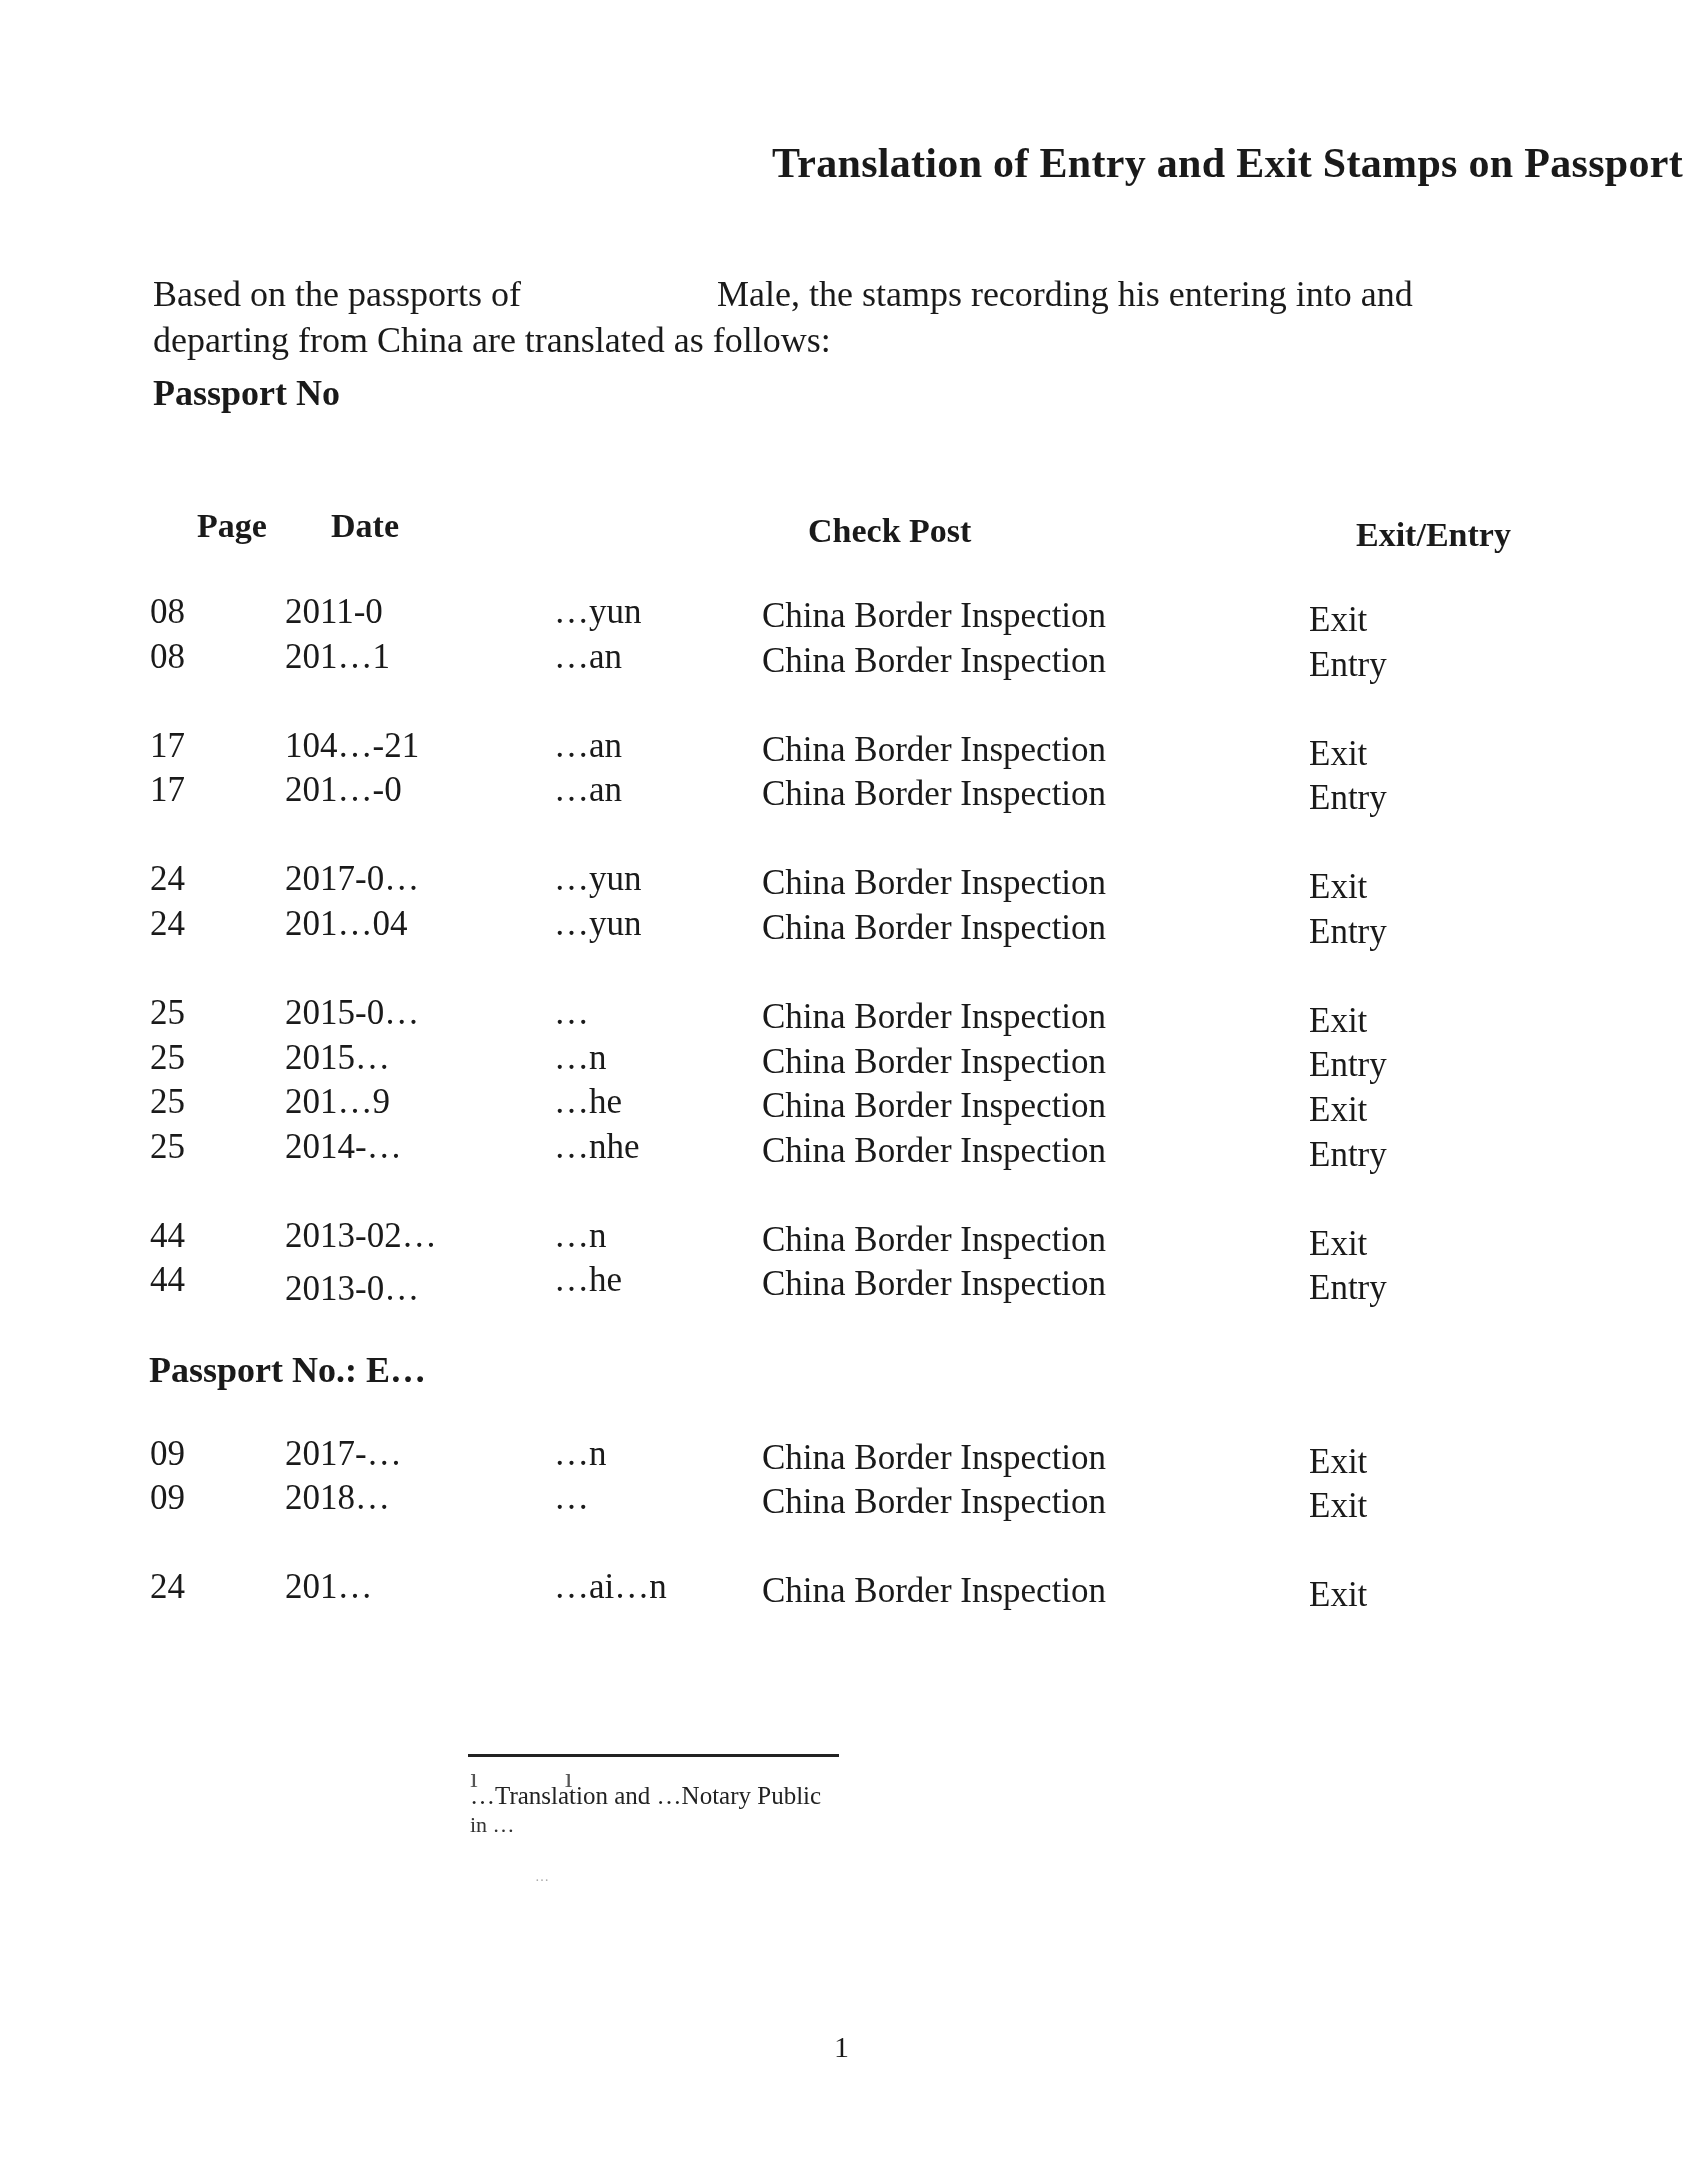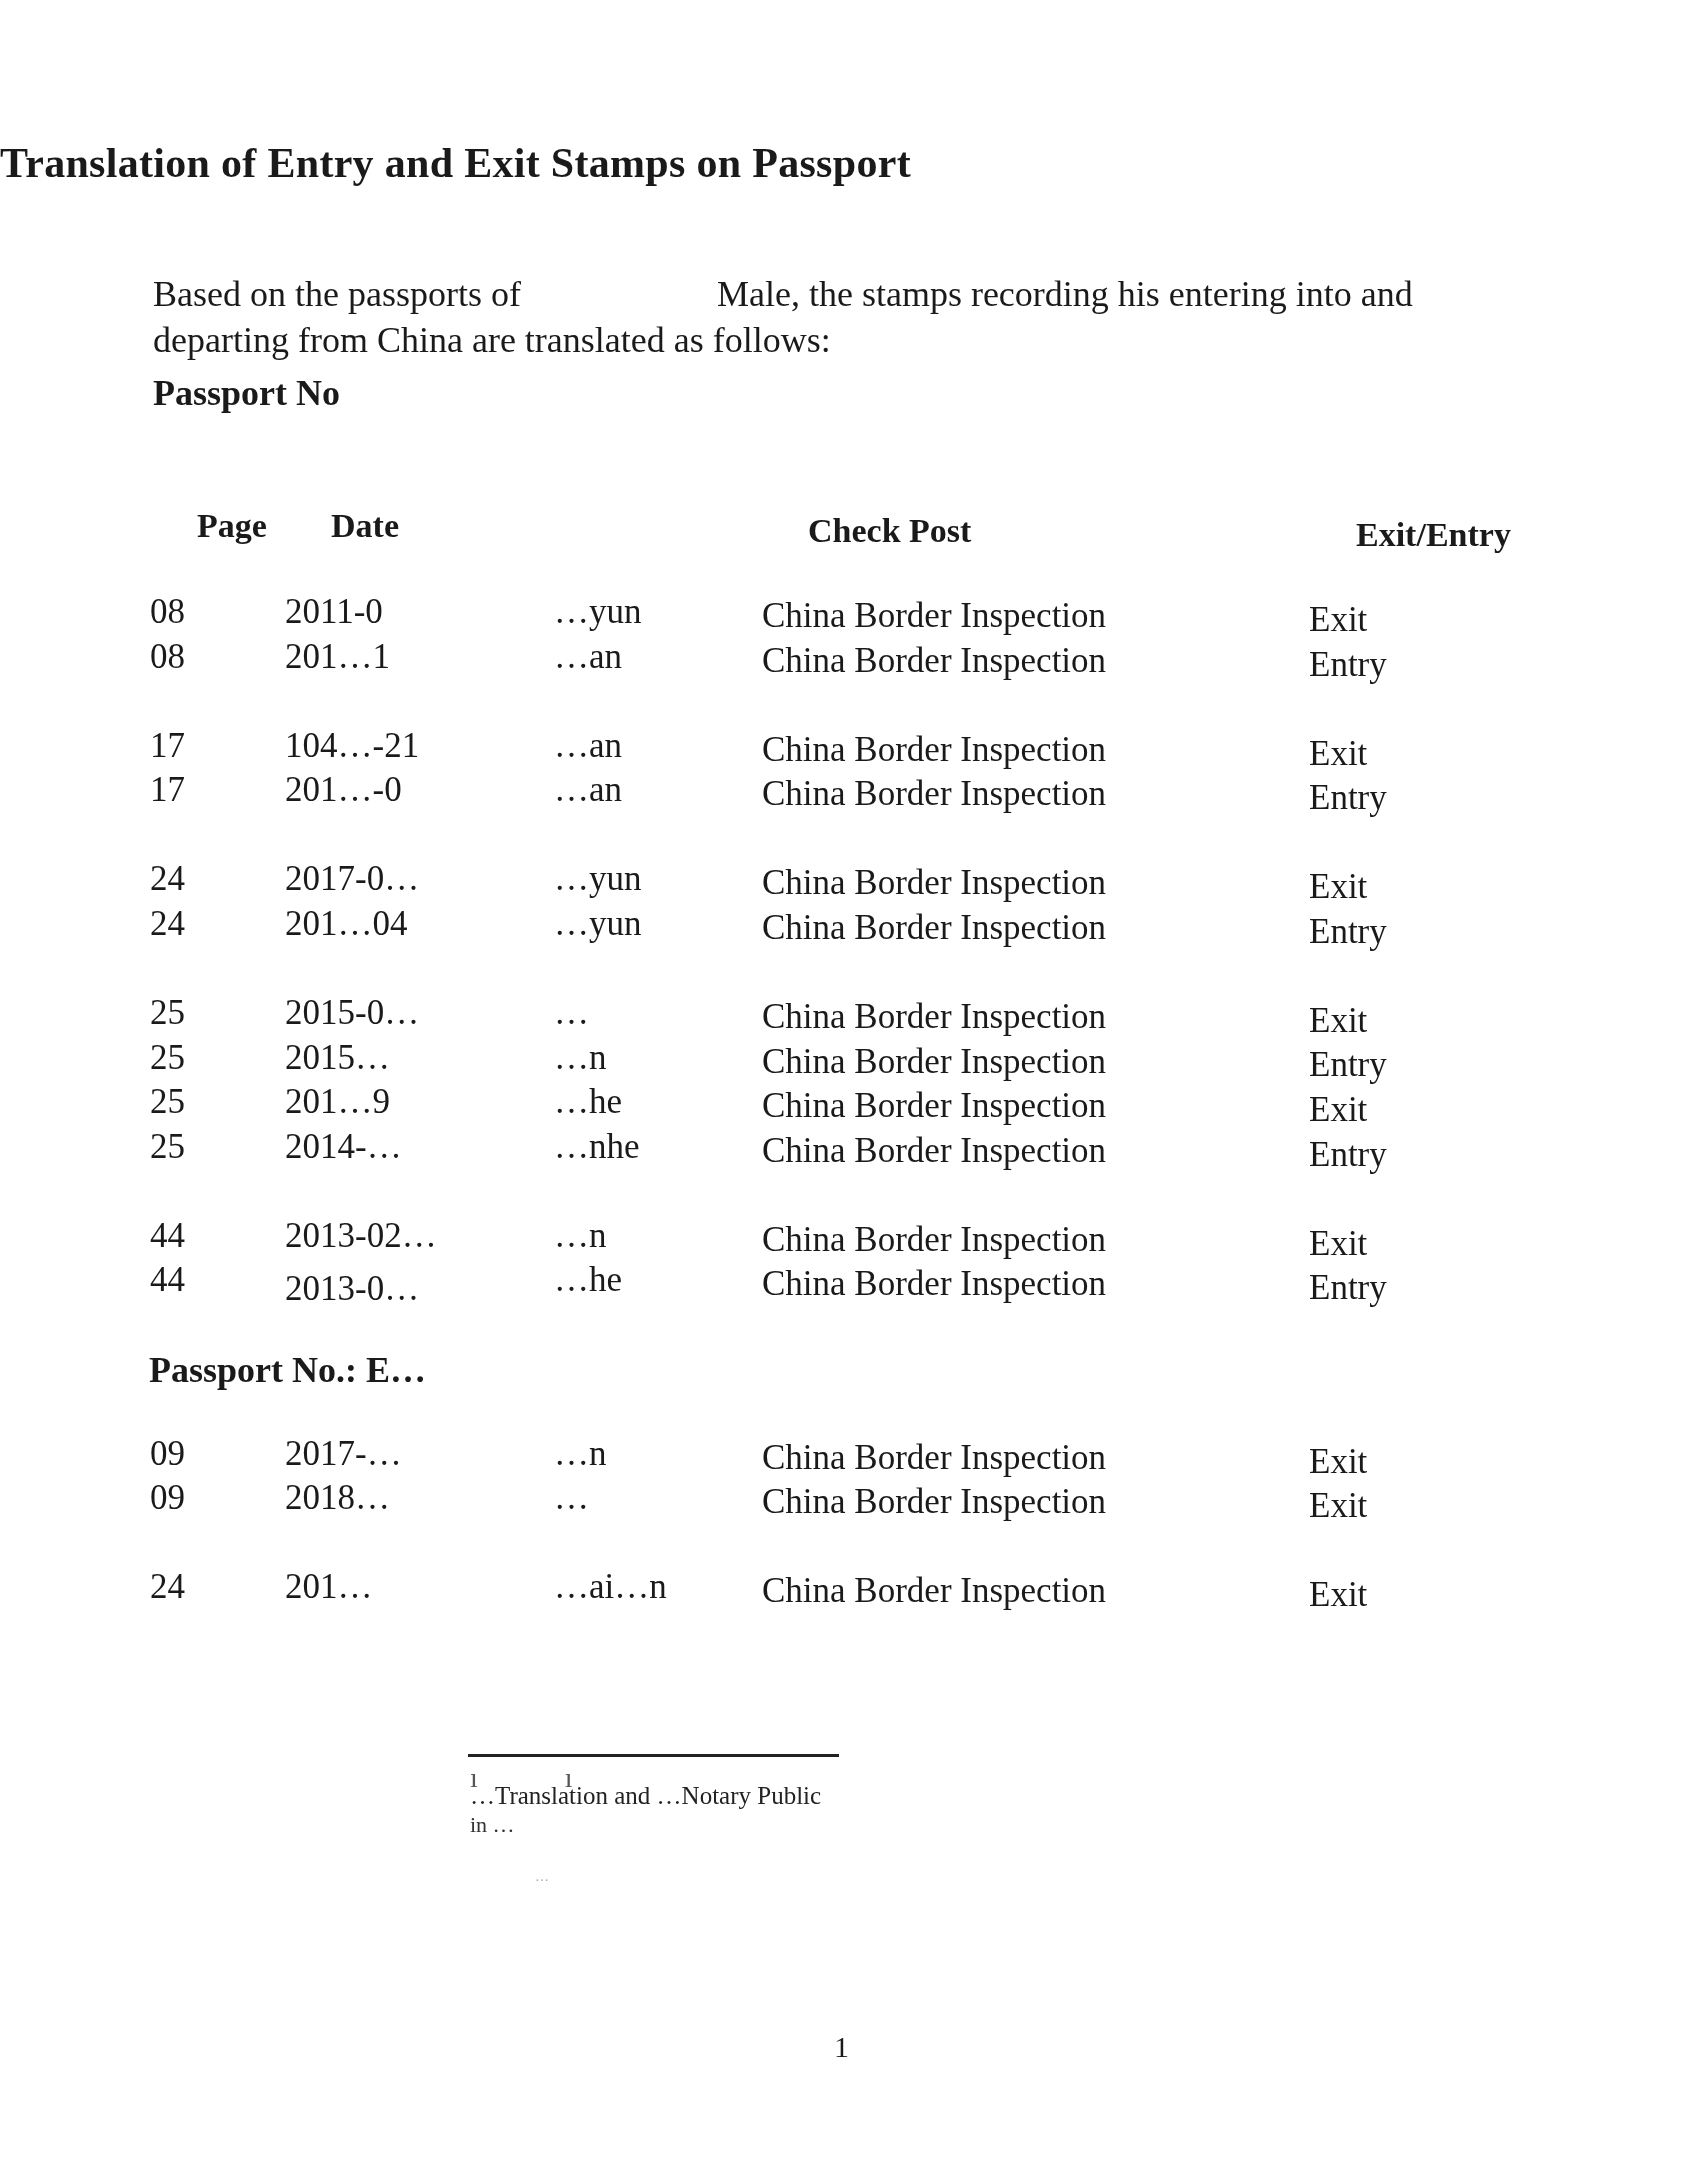--- a/index.html
+++ b/index.html
@@ -2,21 +2,21 @@
 <html><head>
   <meta charset="utf-8">
   <style>
     html, body { margin: 0; padding: 0; background: #ffffff; }
     body {
       width: 1683px; height: 2178px; position: relative; overflow: hidden;
       font-family: "Liberation Serif", "DejaVu Serif", serif; color: #1a1a1a;
     }
     .abs { position: absolute; white-space: nowrap; }
     .title {
-      left: 0; width: 1683px; top: 139px; text-align: left;
+      left: 0; width: 1683px; top: 139px; text-align: right;
       font-size: 42px; font-weight: bold; letter-spacing: 0.3px;
     }
     .intro {
       left: 153px; width: 1366px; top: 238px;
       font-size: 36px; line-height: 46px; white-space: normal; margin-top: 33px;
     }
     .redact { display: inline-block; width: 178px; }
     .passport-label {
       font-size: 36px; font-weight: bold;
     }

